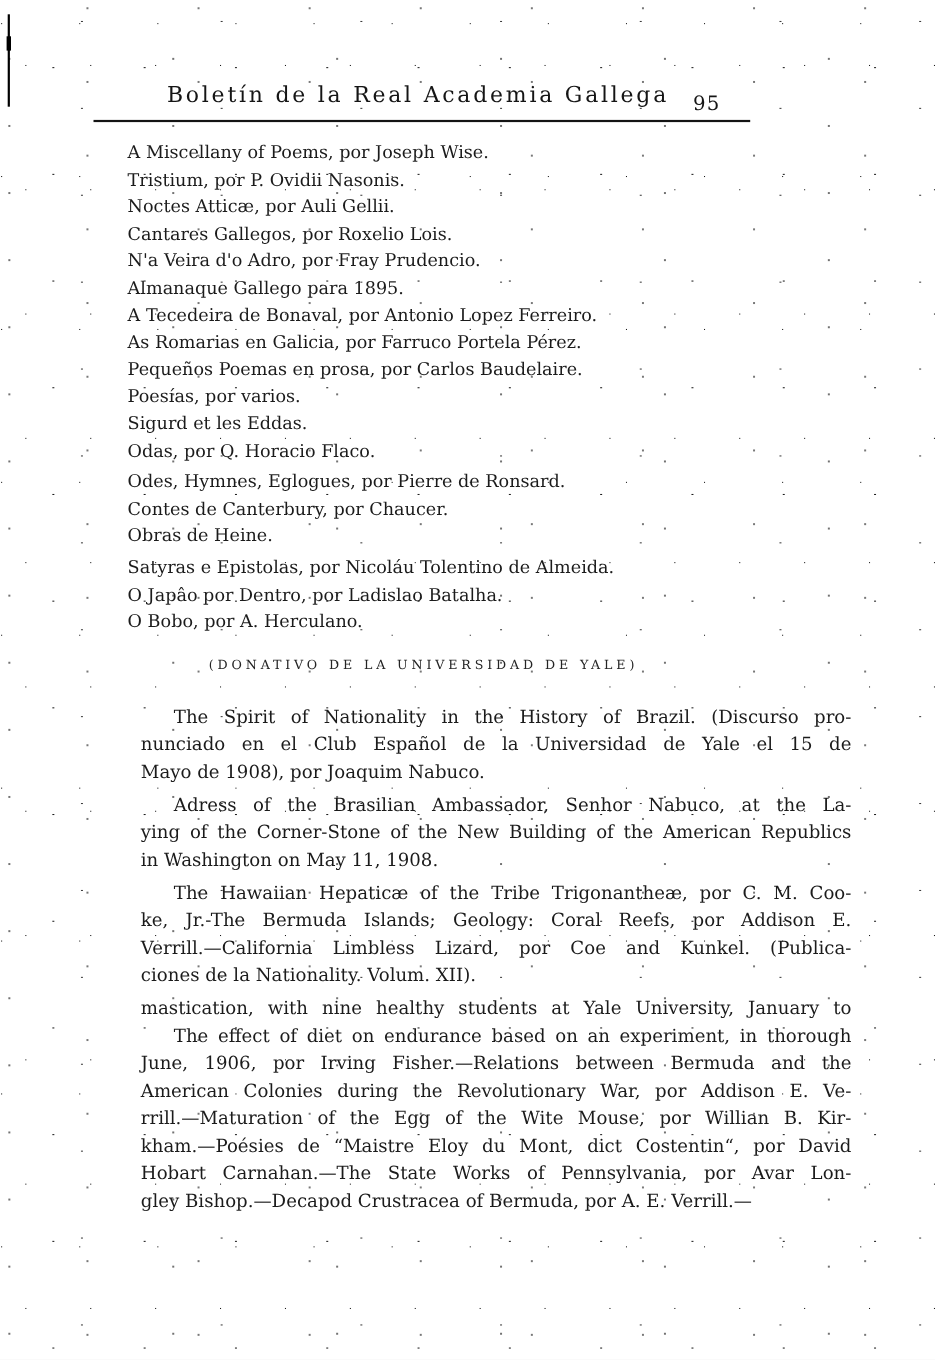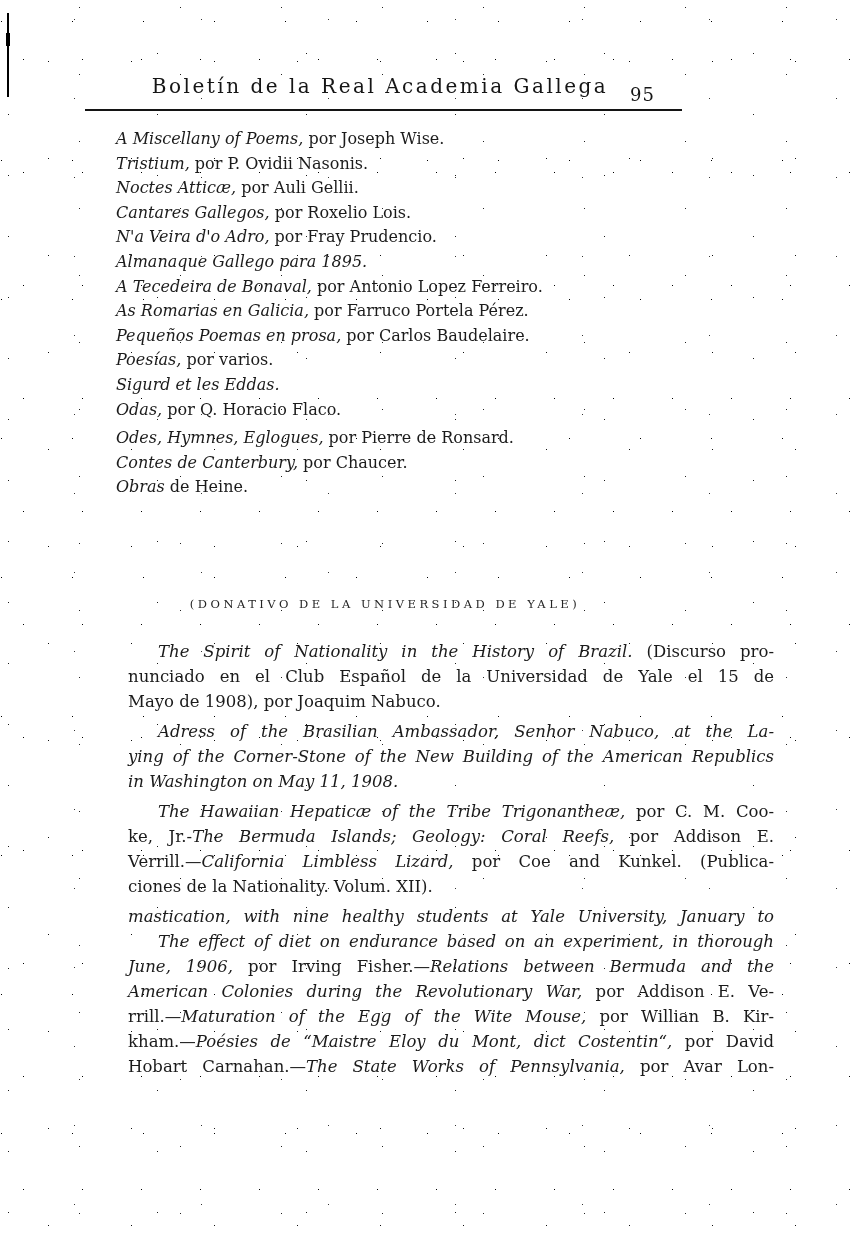--- a/index.html
+++ b/index.html
@@ -54,21 +54,21 @@
 
   
   .book-list {
     position: absolute; top: 127px; left: 116px;
     width: 620px;
     font-size: 16px; line-height: 24.6px;
   }
   .list-group + .list-group { margin-top: 4px; }
   .list-item { white-space: nowrap; }
 
-  .it { font-style: italic; }
+  .it { }
   .ro { font-style: normal; text-align: center; }
 
   
   .donation-heading {
     position: absolute; top: 597px; left: 85px;
     width: 600px; text-align: center;
     font-size: 11.5px; letter-spacing: 3.5px;
     color: #242424; white-space: nowrap;
   }
 
@@ -113,20 +113,25 @@
         <div class="list-item"><span class="it">Pequeños Poemas en prosa,</span><span class="ro"> por Carlos Baudelaire.</span></div>
         <div class="list-item"><span class="it">Poesías,</span><span class="ro"> por varios.</span></div>
         <div class="list-item"><span class="it">Sigurd et les Eddas.</span></div>
         <div class="list-item"><span class="it">Odas,</span><span class="ro"> por Q. Horacio Flaco.</span></div>
       </div>
       <div class="list-group">
         <div class="list-item"><span class="it">Odes, Hymnes, Eglogues,</span><span class="ro"> por Pierre de Ronsard.</span></div>
         <div class="list-item"><span class="it">Contes de Canterbury,</span><span class="ro"> por Chaucer.</span></div>
         <div class="list-item"><span class="it">Obras</span><span class="ro"> de Heine.</span></div>
       </div>
+      <div class="list-group">
+        <div class="list-item"><span class="it">Satyras e Epistolas,</span><span class="ro"> por Nicoláu Tolentino de Almeida.</span></div>
+        <div class="list-item"><span class="it">O Japâo por Dentro,</span><span class="ro"> por Ladislao Batalha.</span></div>
+        <div class="list-item"><span class="it">O Bobo,</span><span class="ro"> por A. Herculano.</span></div>
+      </div>
     </div>
 
   <div class="donation-heading">(DONATIVO DE LA UNIVERSIDAD DE YALE)</div>
 
   <div class="paragraphs">
       <div class="para">
         <div class="pline first"><span class="it">The Spirit of Nationality in the History of Brazil.</span><span class="ro"> (Discurso pro-</span></div>
         <div class="pline"><span class="ro">nunciado en el Club Español de la Universidad de Yale el 15 de</span></div>
         <div class="pline last"><span class="ro">Mayo de 1908), por Joaquim Nabuco.</span></div>
       </div>
@@ -142,16 +147,17 @@
         <div class="pline last"><span class="ro">ciones de la Nationality. Volum. XII).</span></div>
       </div>
       <div class="para">
         <div class="pline"><span class="it">mastication, with nine healthy students at Yale University, January to</span></div>
         <div class="pline first"><span class="it">The effect of diet on endurance based on an experiment, in thorough</span></div>
         <div class="pline"><span class="it">June, 1906,</span><span class="ro"> por Irving Fisher.—</span><span class="it">Relations between Bermuda and the</span></div>
         <div class="pline"><span class="it">American Colonies during the Revolutionary War,</span><span class="ro"> por Addison E. Ve-</span></div>
         <div class="pline"><span class="ro">rrill.—</span><span class="it">Maturation of the Egg of the Wite Mouse,</span><span class="ro"> por Willian B. Kir-</span></div>
         <div class="pline"><span class="ro">kham.—</span><span class="it">Poésies de “Maistre Eloy du Mont, dict Costentin“,</span><span class="ro"> por David</span></div>
         <div class="pline"><span class="ro">Hobart Carnahan.—</span><span class="it">The State Works of Pennsylvania,</span><span class="ro"> por Avar Lon-</span></div>
+        <div class="pline last"><span class="ro">gley Bishop.—</span><span class="it">Decapod Crustracea of Bermuda,</span><span class="ro"> por A. E. Verrill.—</span></div>
       </div>
     </div>
 
 </div>
 
 </body></html>

